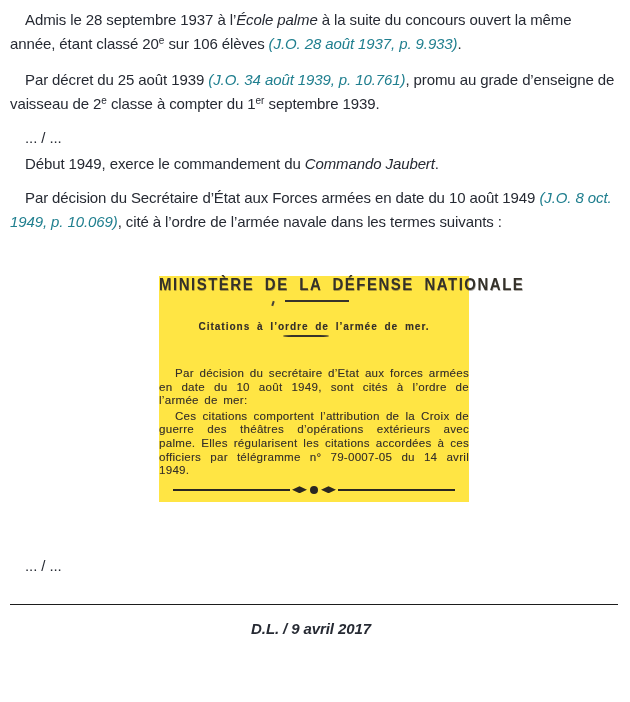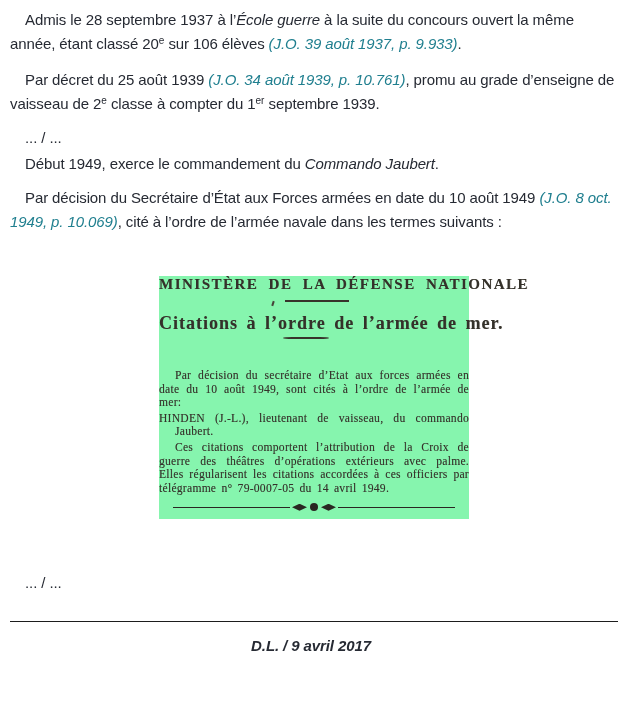--- a/index.html
+++ b/index.html
@@ -24,24 +24,24 @@
   .para.mb2  { margin-bottom:2px; }
 
   .seg-italic { font-style:italic; }
   .seg-link   { font-style:italic; color:#207f8f; }
   .seg-sup    { font-size:10px; position:relative; top:-5px; letter-spacing:0; }
 
   
   .clipping {
     width:310px;
     margin:42px auto 0 auto;
-    font-family:Liberation Serif, serif;
+    font-family:Liberation Sans, sans-serif;
     color:#38352e;
     filter:blur(0.3px) contrast(1.05);
-    background:#86efac;
+    background:#fde047;
   }
   .clip-title {
     text-align:center;
     font-weight:bold;
     font-size:15px;
     letter-spacing:1.5px;
     word-spacing:5px;
     white-space:nowrap;
     transform:scaleY(1.04);
     text-shadow:0.3px 0.3px 0 rgba(55,50,40,0.4);
@@ -53,24 +53,24 @@
     position:relative; left:3px;
   }
   .clip-title-rule::before {
     content:"";
     position:absolute; left:-13px; top:1px;
     width:2px; height:5px;
     background:#4a463c;
     transform:rotate(18deg);
   }
   .clip-subtitle {
-    margin-top:11px;
-    text-align:left;
+    margin-top:19px;
+    text-align:center;
     font-weight:bold;
-    font-size:18px;
+    font-size:10px;
     letter-spacing:1px;
     word-spacing:3px;
     white-space:nowrap;
     text-shadow:0.3px 0.3px 0 rgba(55,50,40,0.35);
   }
   .clip-subtitle-underline {
     width:46px; height:2px;
     background:#3a372f;
     margin:3px auto 0 auto;
     position:relative; left:-8px;
@@ -112,40 +112,39 @@
     font-style:italic;
     font-weight:bold;
     font-size:15px;
     padding-right:6px;
     text-indent:0;
   }
 </style>
 </head>
 <body>
 
-<p class="para mb10">Admis le 28 septembre 1937 à l’<span class="seg-italic">École guerre</span> à la suite du concours ouvert la même année, étant classé 20<span class="seg-sup">e</span> sur 106 élèves <span class="seg-link">(J.O. 39 août 1937, p. 9.933)</span>.</p>
+<p class="para mb10">Admis le 28 septembre 1937 à l’<span class="seg-italic">École palme</span> à la suite du concours ouvert la même année, étant classé 20<span class="seg-sup">e</span> sur 106 élèves <span class="seg-link">(J.O. 28 août 1937, p. 9.933)</span>.</p>
 
 <p class="para mb8">Par décret du 25 août 1939 <span class="seg-link">(J.O. 34 août 1939, p. 10.761)</span>, promu au grade d’enseigne de vaisseau de 2<span class="seg-sup">e</span> classe à compter du 1<span class="seg-sup">er</span> septembre 1939.</p>
 
 <p class="para mb2">... / ...</p>
 
 <p class="para mb10">Début 1949, exerce le commandement du <span class="seg-italic">Commando Jaubert</span>.</p>
 
 <p class="para">Par décision du Secrétaire d’État aux Forces armées en date du 10 août 1949 <span class="seg-link">(J.O. 8 oct. 1949, p. 10.069)</span>, cité à l’ordre de l’armée navale dans les termes suivants :</p>
 
 <div class="clipping">
   <div class="clip-title">MINISTÈRE DE LA DÉFENSE NATIONALE</div>
   <div class="clip-title-rule"></div>
 
   <div class="clip-subtitle">Citations à l’ordre de l’armée de mer.</div>
   <div class="clip-subtitle-underline"></div>
 
   <div class="clip-body">
     <p class="clip-para">Par décision du secrétaire d’Etat aux forces armées en date du 10 août 1949, sont cités à l’ordre de l’armée de mer:</p>
-    <p class="clip-entry">HINDEN (J.-L.), lieutenant de vaisseau, du commando Jaubert.</p>
     <p class="clip-para">Ces citations comportent l’attribution de la Croix de guerre des théâtres d’opérations extérieurs avec palme. Elles régularisent les citations accordées à ces officiers par télégramme n° 79-0007-05 du 14 avril 1949.</p>
   </div>
 
   <div class="clip-ornament">
     <div class="orn-line"></div>
     <div class="orn-diamond"></div>
     <div class="orn-dot"></div>
     <div class="orn-diamond"></div>
     <div class="orn-line"></div>
   </div>

